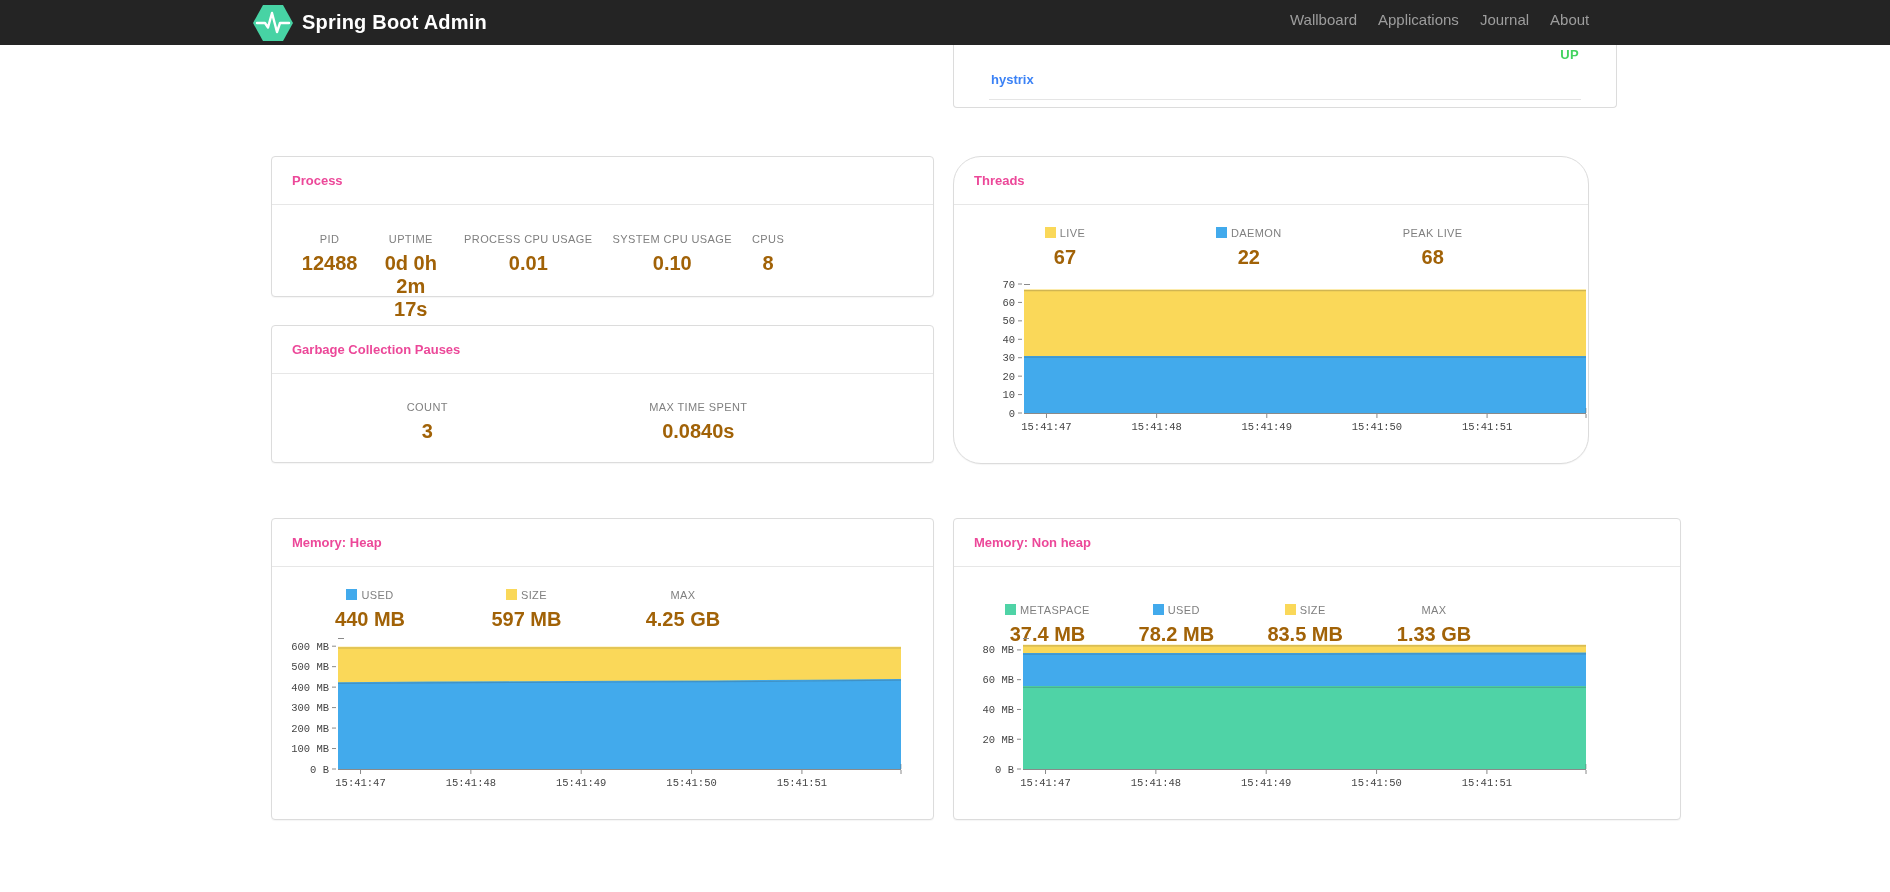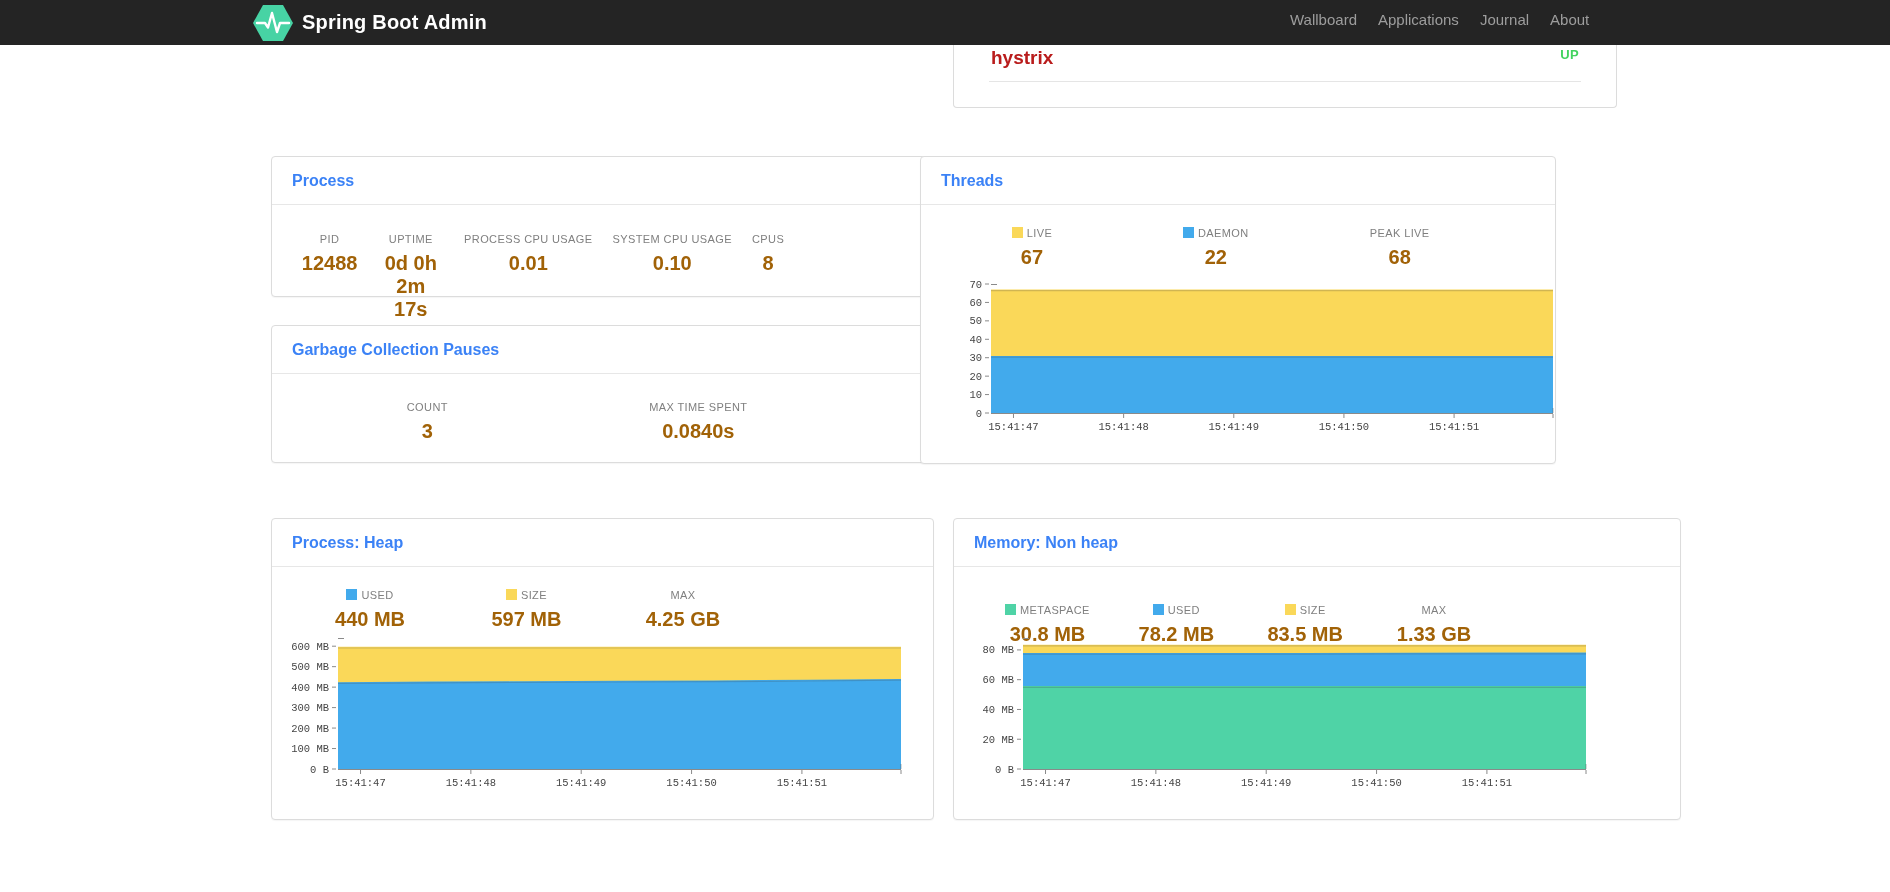--- a/index.html
+++ b/index.html
@@ -13,34 +13,34 @@
   .brand-text { color:#fff; font-size:20px; font-weight:bold; letter-spacing:.2px; }
   .nav-links { position:absolute; left:1290px; top:0; height:40px; list-style:none;
                display:flex; align-items:center; }
   .nav-links li { margin-right:21px; }
   .nav-links a { color:#9d9d9d; font-size:15px; text-decoration:none; cursor:pointer; }
 
   
   .panel { position:absolute; background:#fff; border:1px solid #dcdcdc; border-radius:4px;
            box-shadow:0 1px 1px rgba(0,0,0,.04); }
   .panel-heading { padding:14px 20px; border-bottom:1px solid #e7e7e7;
-                   font-size:16px; font-weight:bold; color:#3b82f6; line-height:19px; }
+                   font-size:13px; font-weight:bold; color:#ec4899; line-height:19px; }
 
   #status-panel { left:953px; top:45px; width:664px; height:63px;
                   border-top:none; border-radius:0 0 4px 4px; box-shadow:none; }
   #process-panel { left:271px; top:156px; width:663px; height:141px; }
   #gc-panel      { left:271px; top:325px; width:663px; height:138px; }
-  #threads-panel { left:920px; top:156px; width:636px; height:308px; }
+  #threads-panel { left:953px; top:156px; width:636px; height:308px;border-radius:28px; }
   #heap-panel    { left:271px; top:518px; width:663px; height:302px; }
   #nonheap-panel { left:953px; top:518px; width:728px; height:302px; }
 
   
   .status-row { margin:0 35px; padding:2px 2px 12px 2px; border-bottom:1px solid #e5e5e5;
                 display:flex; justify-content:space-between; align-items:flex-start; }
-  .app-name { font-size:19px; font-weight:bold; color:#b91c1c; cursor:pointer; }
+  .app-name { font-size:13px; font-weight:bold; color:#3b82f6; cursor:pointer;margin-top:25px; }
   .status-badge { font-size:13px; font-weight:bold; letter-spacing:.3px; }
 
   
   .metrics { display:table; table-layout:fixed; }
   .metrics.auto { table-layout:auto; }
   .metric-cell { display:table-cell; text-align:center; padding:0 10px; vertical-align:top; }
   .m-label { font-size:11px; color:#7f7f7f; letter-spacing:.4px; white-space:nowrap; }
   .m-value { font-size:20px; color:#a16207; margin-top:7px; font-weight:bold; }
   .swatch { display:inline-block; width:11px; height:11px; margin-right:4px; vertical-align:-1px; }
 
@@ -182,21 +182,21 @@
       <text x="312.784" y="154" text-anchor="middle">15:41:49</text>
       <line x1="422.93600000000004" y1="138" x2="422.93600000000004" y2="142" stroke="#8a8a8a"></line>
       <text x="422.93600000000004" y="154" text-anchor="middle">15:41:50</text>
       <line x1="533.088" y1="138" x2="533.088" y2="142" stroke="#8a8a8a"></line>
       <text x="533.088" y="154" text-anchor="middle">15:41:51</text>
       <line x1="632" y1="138" x2="632" y2="142" stroke="#8a8a8a"></line>
     </svg>
 </div>
 
 <div class="panel" id="heap-panel">
-  <div class="panel-heading">Process: Heap</div>
+  <div class="panel-heading">Memory: Heap</div>
   <div class="metrics">
       <div class="metric-cell">
         <div class="m-label"><span class="swatch" style="background: rgb(66, 170, 236);"></span>USED</div>
         <div class="m-value">440 MB</div>
       </div>
       <div class="metric-cell">
         <div class="m-label"><span class="swatch" style="background: rgb(250, 216, 89);"></span>SIZE</div>
         <div class="m-value">597 MB</div>
       </div>
       <div class="metric-cell">
@@ -238,21 +238,21 @@
       <text x="529.912" y="152" text-anchor="middle">15:41:51</text>
       <line x1="629" y1="136" x2="629" y2="140" stroke="#8a8a8a"></line>
     </svg>
 </div>
 
 <div class="panel" id="nonheap-panel">
   <div class="panel-heading">Memory: Non heap</div>
   <div class="metrics">
       <div class="metric-cell">
         <div class="m-label"><span class="swatch" style="background: rgb(79, 211, 166);"></span>METASPACE</div>
-        <div class="m-value">30.8 MB</div>
+        <div class="m-value">37.4 MB</div>
       </div>
       <div class="metric-cell">
         <div class="m-label"><span class="swatch" style="background: rgb(66, 170, 236);"></span>USED</div>
         <div class="m-value">78.2 MB</div>
       </div>
       <div class="metric-cell">
         <div class="m-label"><span class="swatch" style="background: rgb(250, 216, 89);"></span>SIZE</div>
         <div class="m-value">83.5 MB</div>
       </div>
       <div class="metric-cell">

